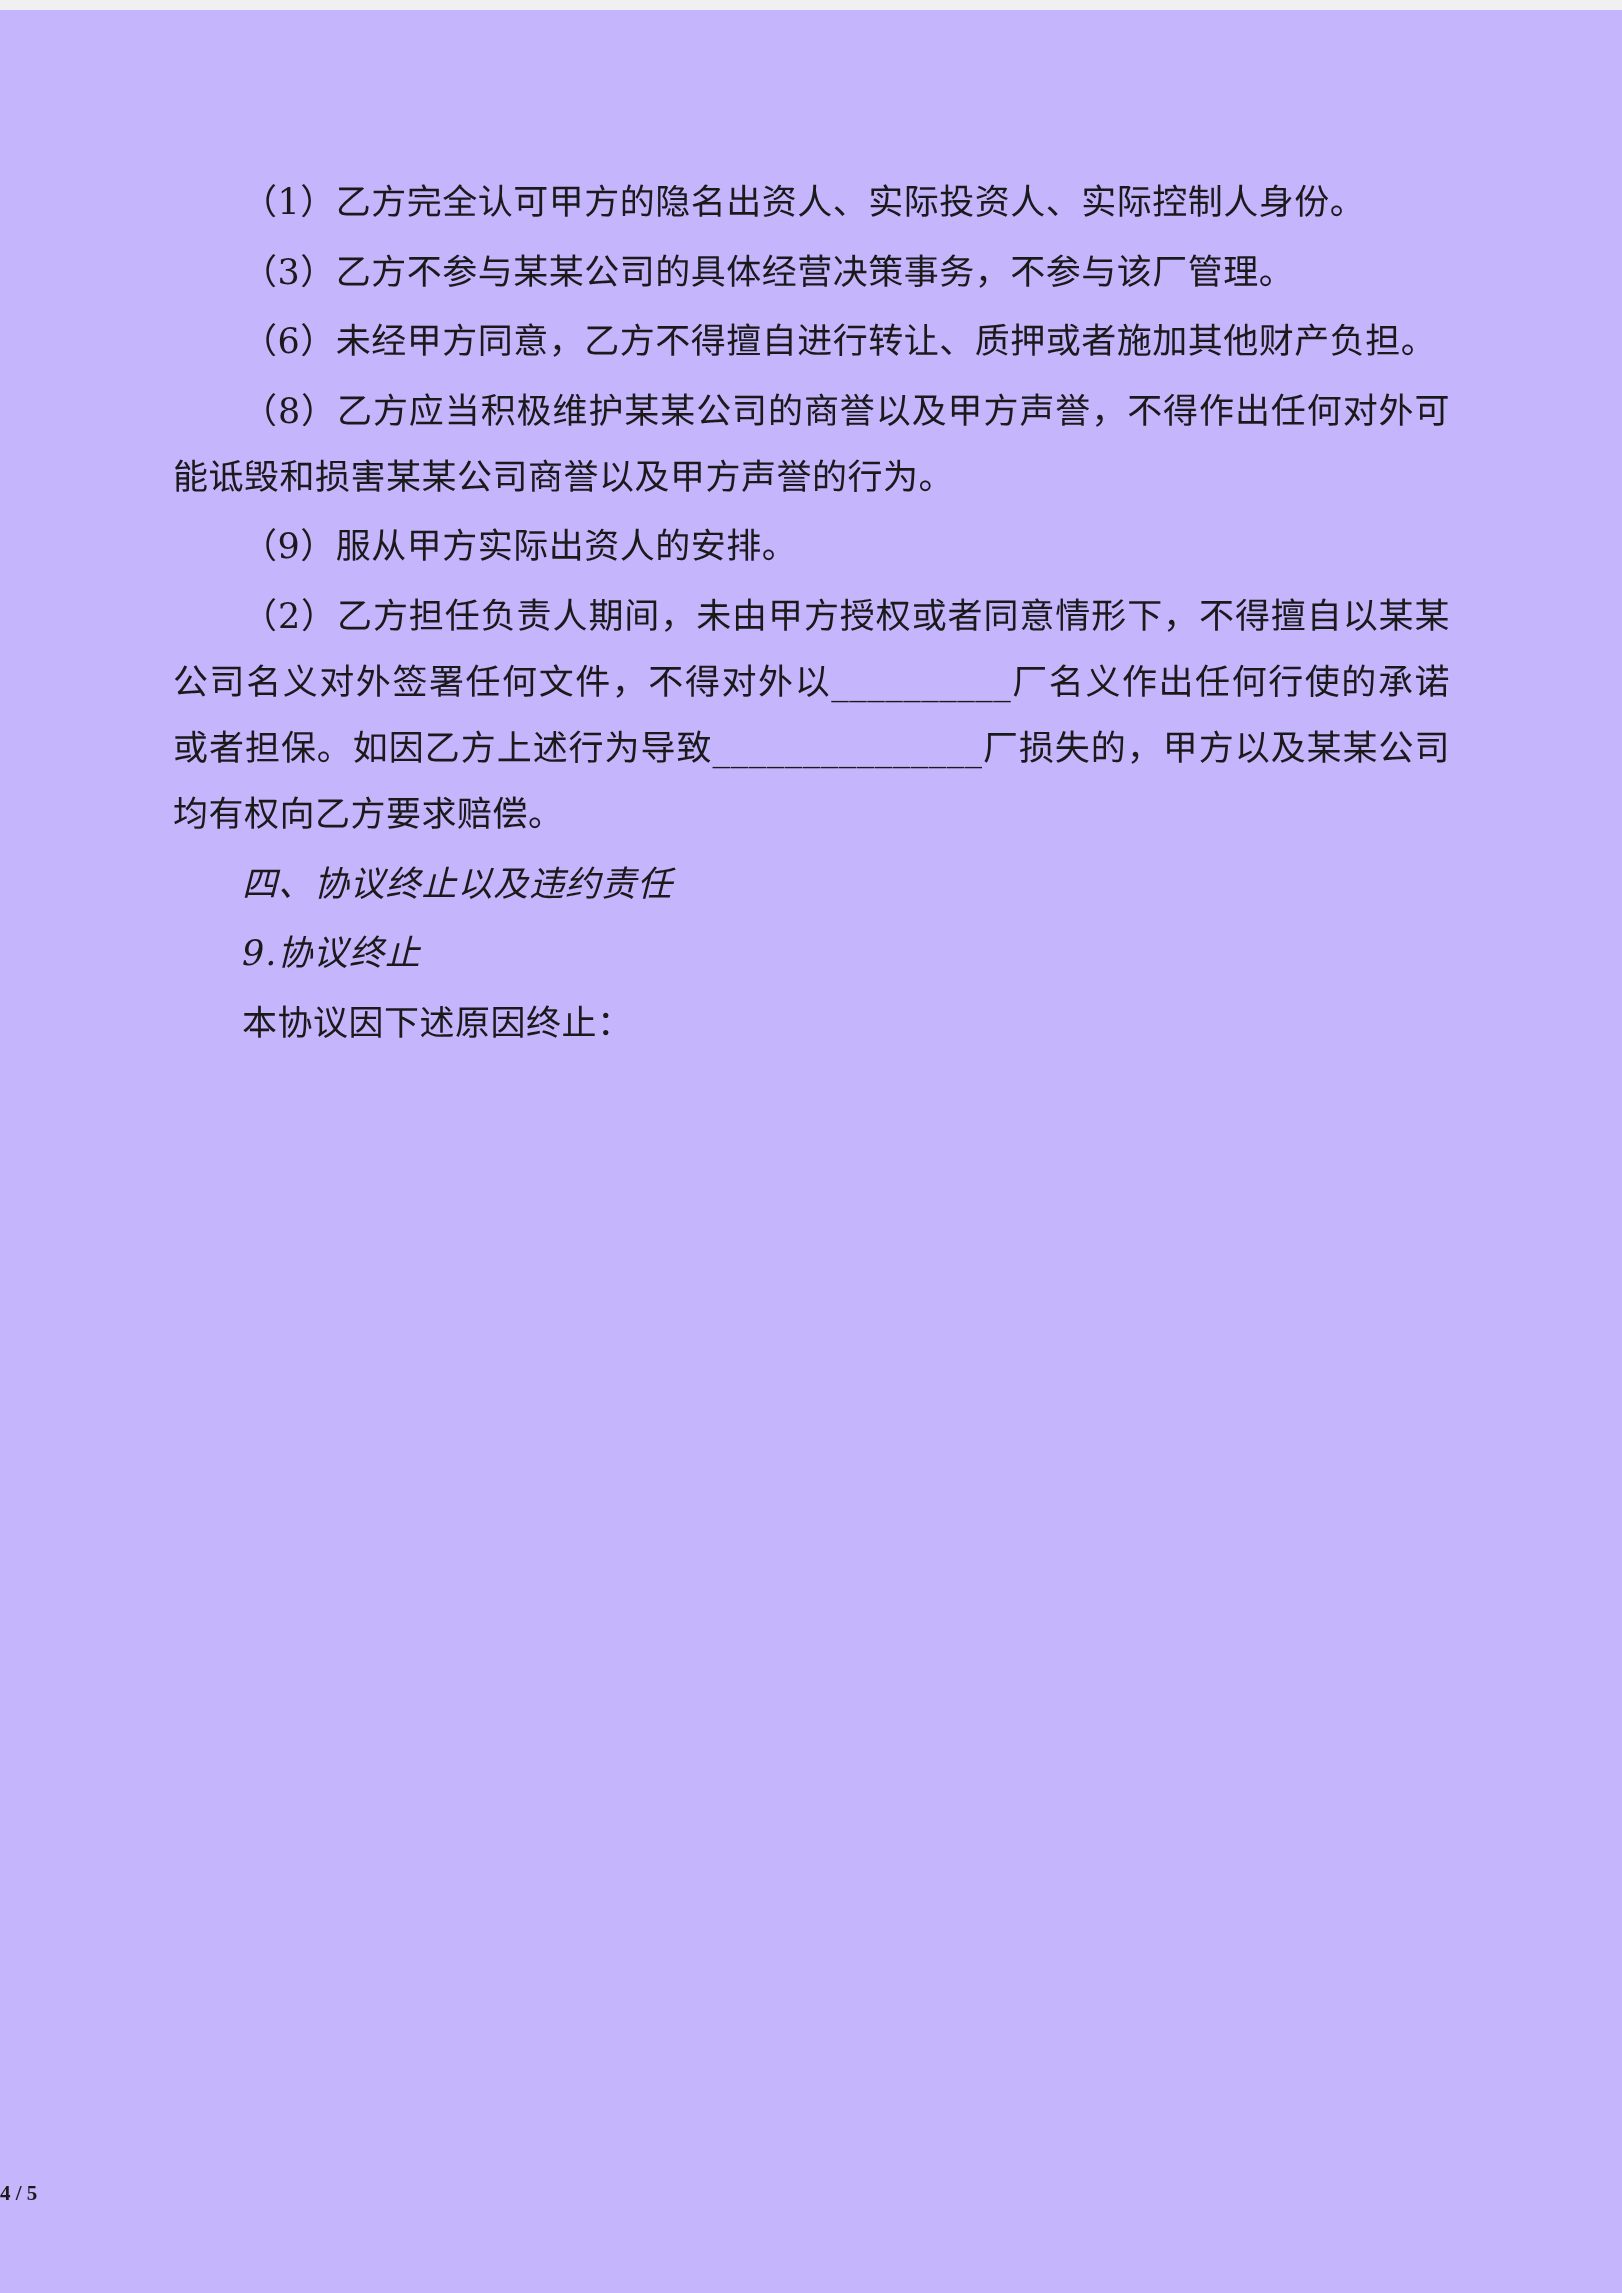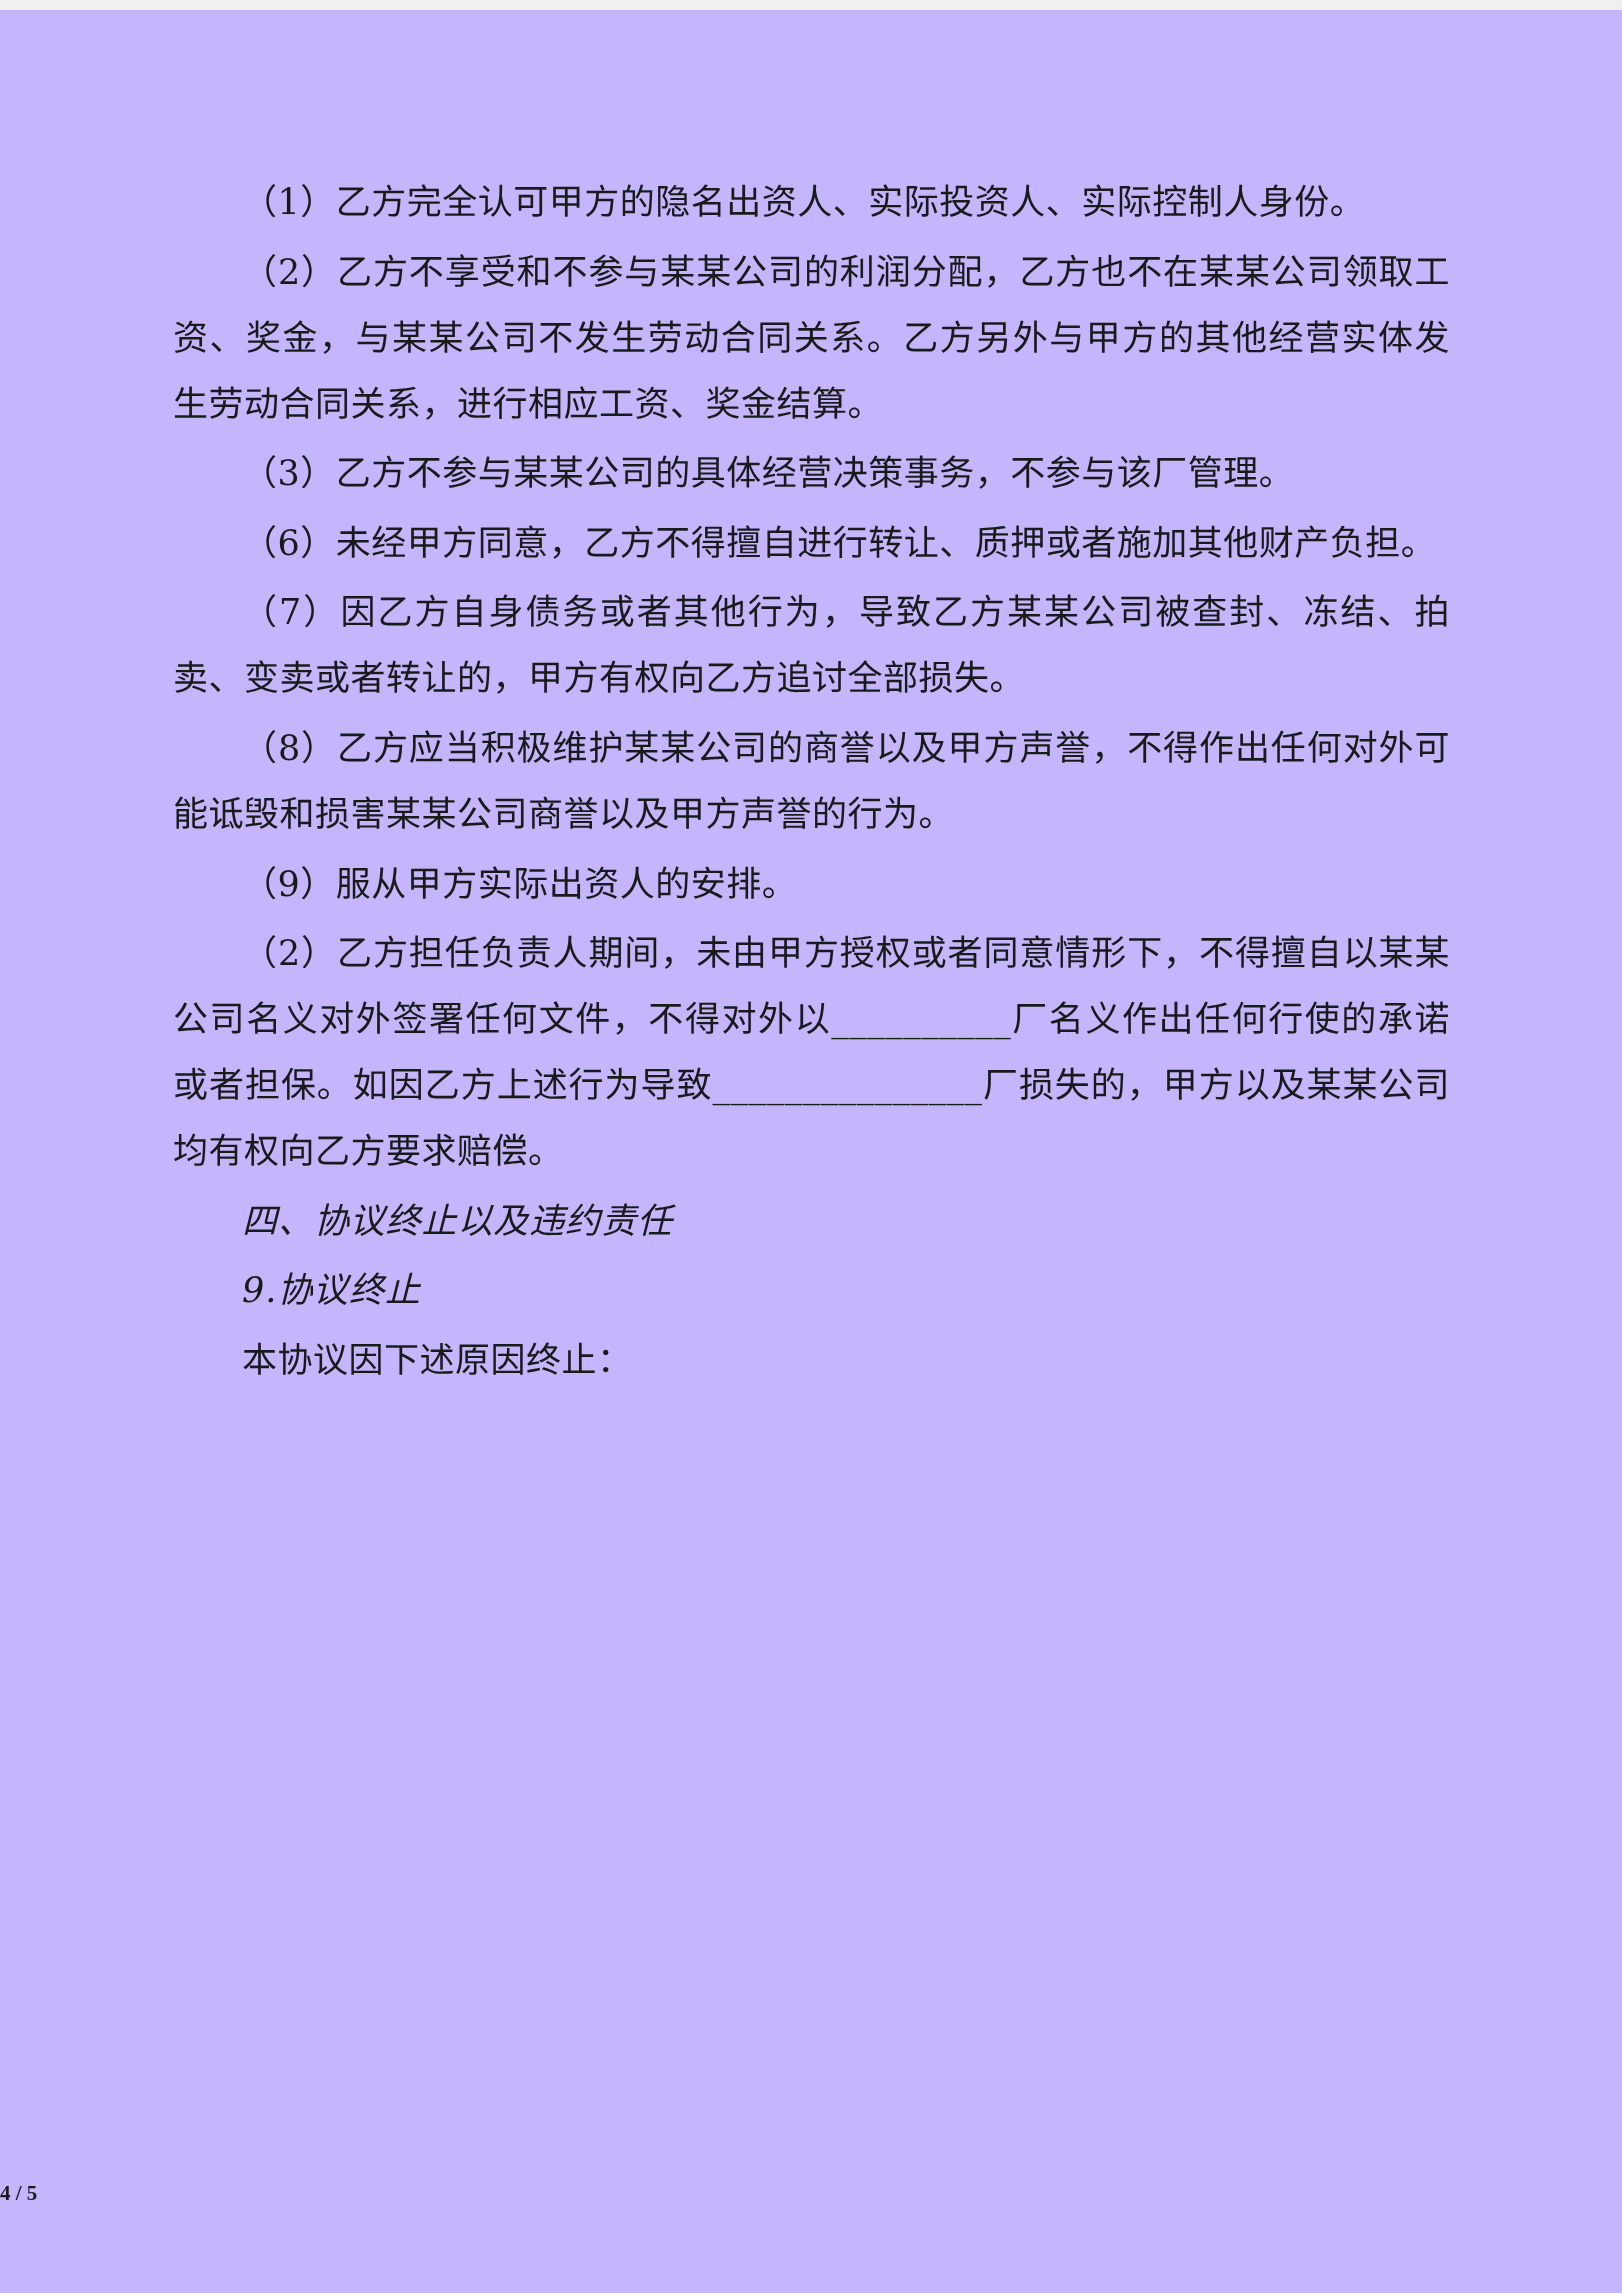--- a/index.html
+++ b/index.html
@@ -54,24 +54,22 @@
     color: #1a1a1a;
     font-family: "Liberation Serif", serif;
   }
 </style>
 </head>
 <body>
 
 <div class="page">
   <div class="content">
     <p class="para">（1）乙方完全认可甲方的隐名出资人、实际投资人、实际控制人身份。</p>
-    <p class="para">（2）乙方不享受和不参与某某公司的利润分配，乙方也不在某某公司领取工资、奖金，与某某公司不发生劳动合同关系。乙方另外与甲方的其他经营实体发生劳动合同关系，进行相应工资、奖金结算。</p>
     <p class="para">（3）乙方不参与某某公司的具体经营决策事务，不参与该厂管理。</p>
     <p class="para">（6）未经甲方同意，乙方不得擅自进行转让、质押或者施加其他财产负担。</p>
-    <p class="para">（7）因乙方自身债务或者其他行为，导致乙方某某公司被查封、冻结、拍卖、变卖或者转让的，甲方有权向乙方追讨全部损失。</p>
     <p class="para">（8）乙方应当积极维护某某公司的商誉以及甲方声誉，不得作出任何对外可能诋毁和损害某某公司商誉以及甲方声誉的行为。</p>
     <p class="para">（9）服从甲方实际出资人的安排。</p>
     <p class="para">（2）乙方担任负责人期间，未由甲方授权或者同意情形下，不得擅自以某某公司名义对外签署任何文件，不得对外以__________厂名义作出任何行使的承诺或者担保。如因乙方上述行为导致_______________厂损失的，甲方以及某某公司均有权向乙方要求赔偿。</p>
     <p class="heading">四、协议终止以及违约责任</p>
     <p class="heading">9.协议终止</p>
     <p class="para">本协议因下述原因终止：</p>
   </div>
   <div class="footer">4 / 5</div>
 </div>
 

